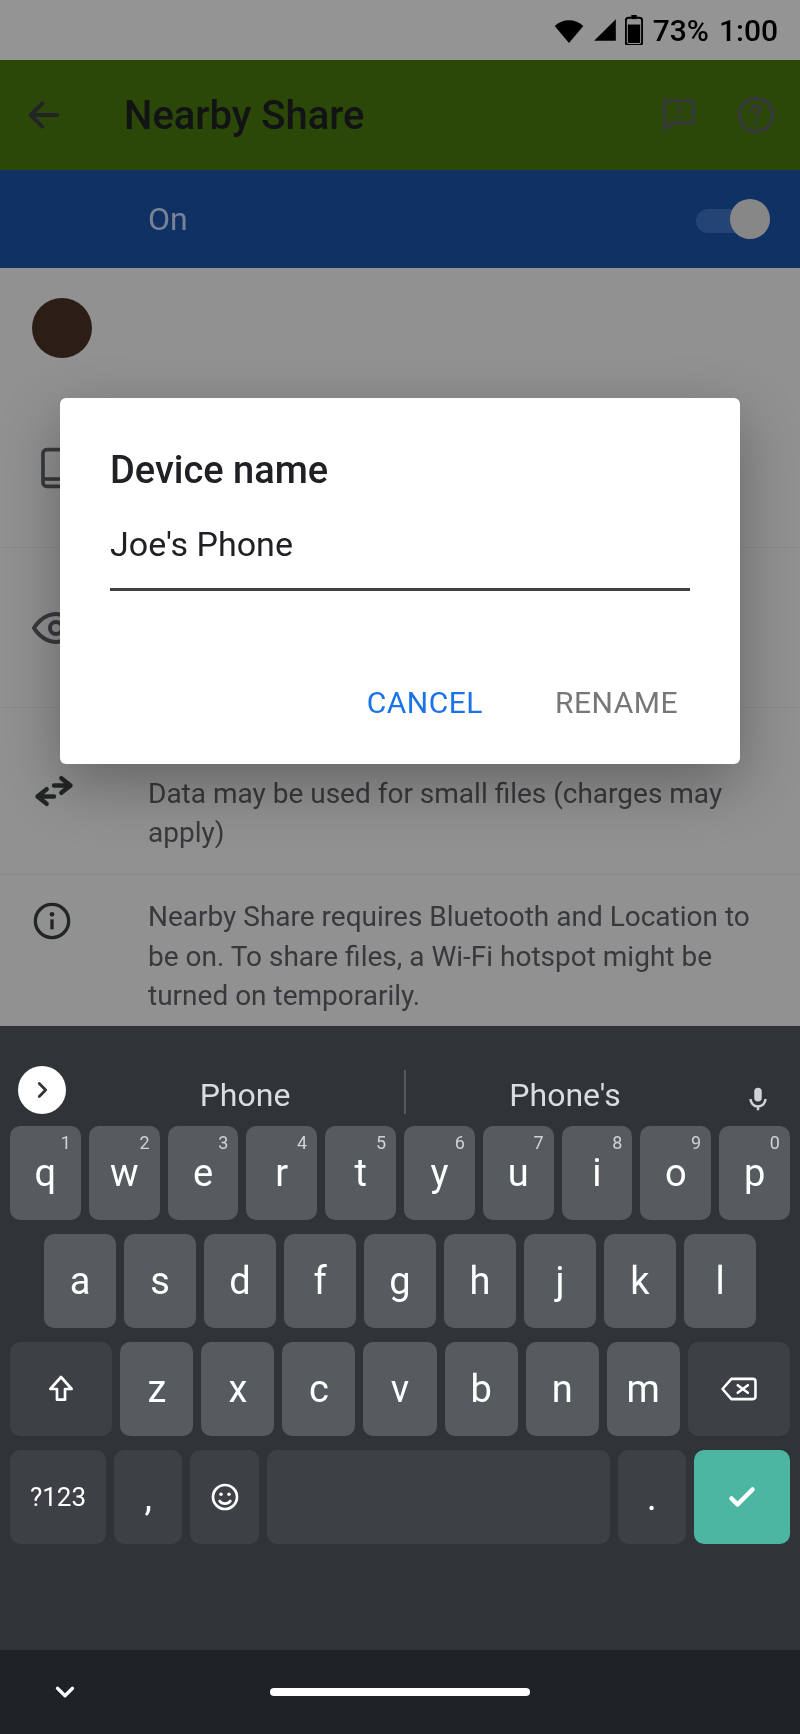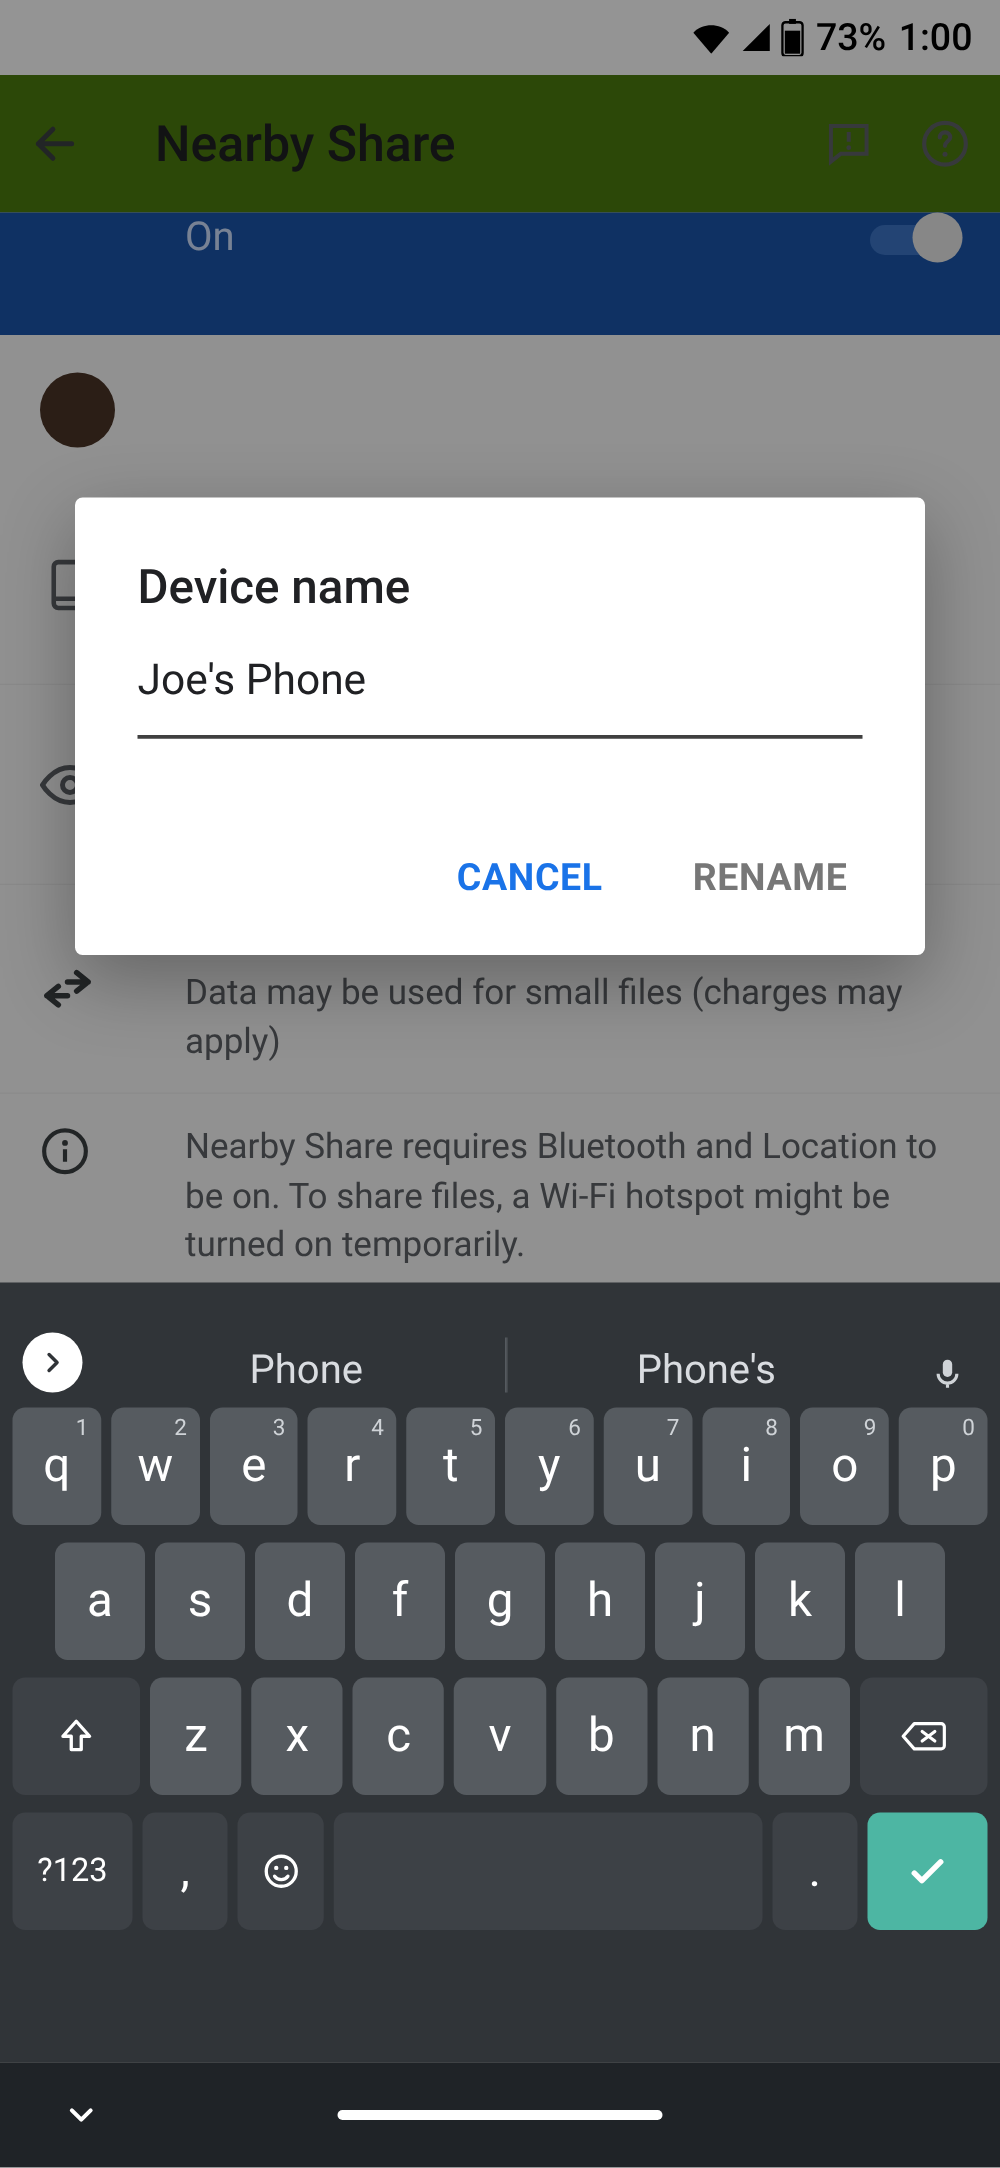--- a/index.html
+++ b/index.html
@@ -9,21 +9,21 @@
   
   .status-bar { height: 60px; background: #fff; display: flex; justify-content: flex-end; align-items: center; padding: 0 22px; gap: 10px; font-size: 30px; color: #000; font-weight: 500; }
   .status-bar .icons { display: flex; gap: 6px; align-items: center; }
 
   
   .app-bar { height: 110px; display: flex; align-items: center; padding: 0 24px; gap: 60px; background: #4d7c0f; }
   .app-bar .title { font-size: 40px; font-weight: 500; color: #202124; flex: 1; }
   .app-bar .actions { display: flex; gap: 38px; align-items: center; }
 
   
-  .toggle-banner { height: 98px; background: #1a55ab; display: flex; align-items: flex-start; padding: 0 30px 0 148px; color: #cfe1ff; }
+  .toggle-banner { height: 98px; background: #1a55ab; display: flex; align-items: center; padding: 0 30px 0 148px; color: #cfe1ff; }
   .toggle-banner span { font-size: 32px; }
   .switch { margin-left: auto; position: relative; width: 74px; height: 40px; }
   .switch-track { position: absolute; top: 10px; left: 0; width: 74px; height: 24px; background: #3d76c8; border-radius: 12px; }
   .switch-thumb { position: absolute; right: 0; top: 0; width: 40px; height: 40px; background: #e9e9e9; border-radius: 50%; }
 
   
   .section-header { padding: 34px 0 30px 148px; font-size: 32px; font-weight: 600; color: #1558c0; }
 
   
   .list-item { display: flex; padding: 22px 32px 22px 32px; border-bottom: 1px solid #eee; min-height: 160px; align-items: center; }
@@ -35,21 +35,21 @@
 
   
   .scrim { position: absolute; inset: 0; background: rgba(0,0,0,0.42); }
 
   
   .dialog { position: absolute; left: 60px; right: 60px; top: 398px; background: #fff; border-radius: 6px; padding: 50px 50px 30px 50px; box-shadow: 0 20px 60px rgba(0,0,0,0.3); }
   .dialog h2 { font-size: 38px; font-weight: 500; color: #202124; margin-bottom: 32px; }
   .dialog .input-wrap { border-bottom: 3px solid #404040; padding-bottom: 24px; margin-bottom: 80px; }
   .dialog .input-wrap input { border: none; outline: none; font-size: 34px; width: 100%; color: #202124; background: transparent; }
   .dialog .actions { display: flex; justify-content: flex-end; gap: 64px; padding-right: 8px; }
-  .dialog .actions button { background: none; border: none; font-size: 30px; font-weight: 700; letter-spacing: 0.5px; padding: 14px 4px; }
+  .dialog .actions button { background: none; border: none; font-size: 30px; font-weight: 400; letter-spacing: 0.5px; padding: 14px 4px; }
   .btn-cancel { color: #1a73e8; }
   .btn-rename { color: #777; }
 
   
   .keyboard { position: absolute; left: 0; right: 0; bottom: 84px; height: 624px; background: #303438; color: #e8eaed; }
   .suggest { height: 88px; display: flex; align-items: flex-end; padding: 0 18px; gap: 0; }
   .suggest .expand { width: 48px; height: 48px; background: #fff; border-radius: 50%; display: flex; align-items: center; justify-content: center; margin-right: 20px; }
   .suggest .word { flex: 1; text-align: center; font-size: 32px; color: #d9dce0; }
   .suggest .sep { width: 1px; height: 44px; background: #555a5f; }
   .suggest .mic { width: 48px; display: flex; justify-content: center; margin-left: 10px; }

